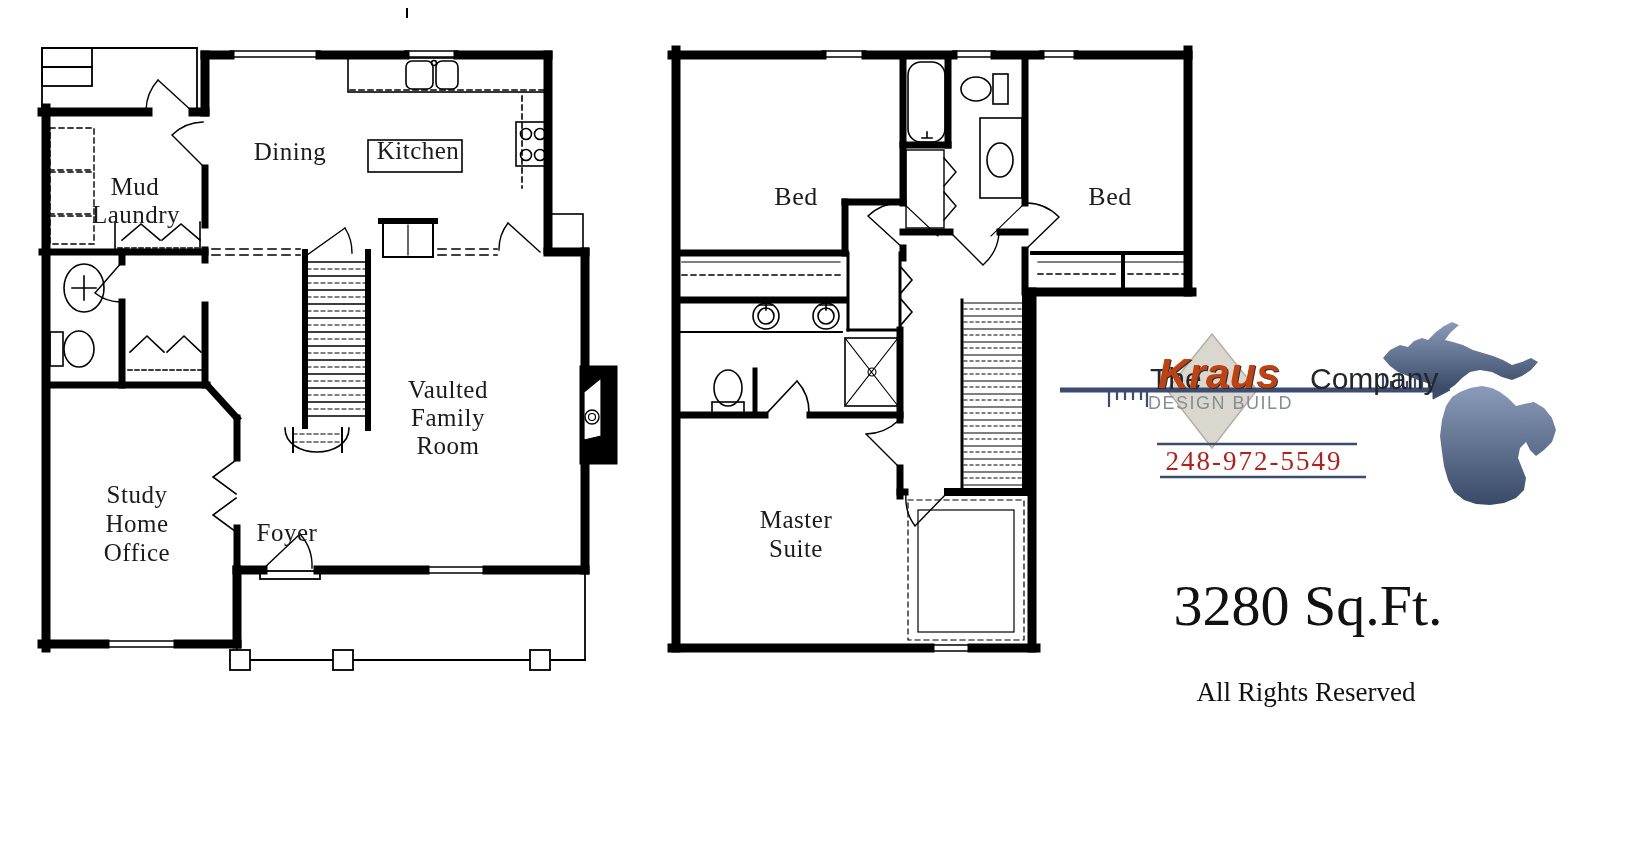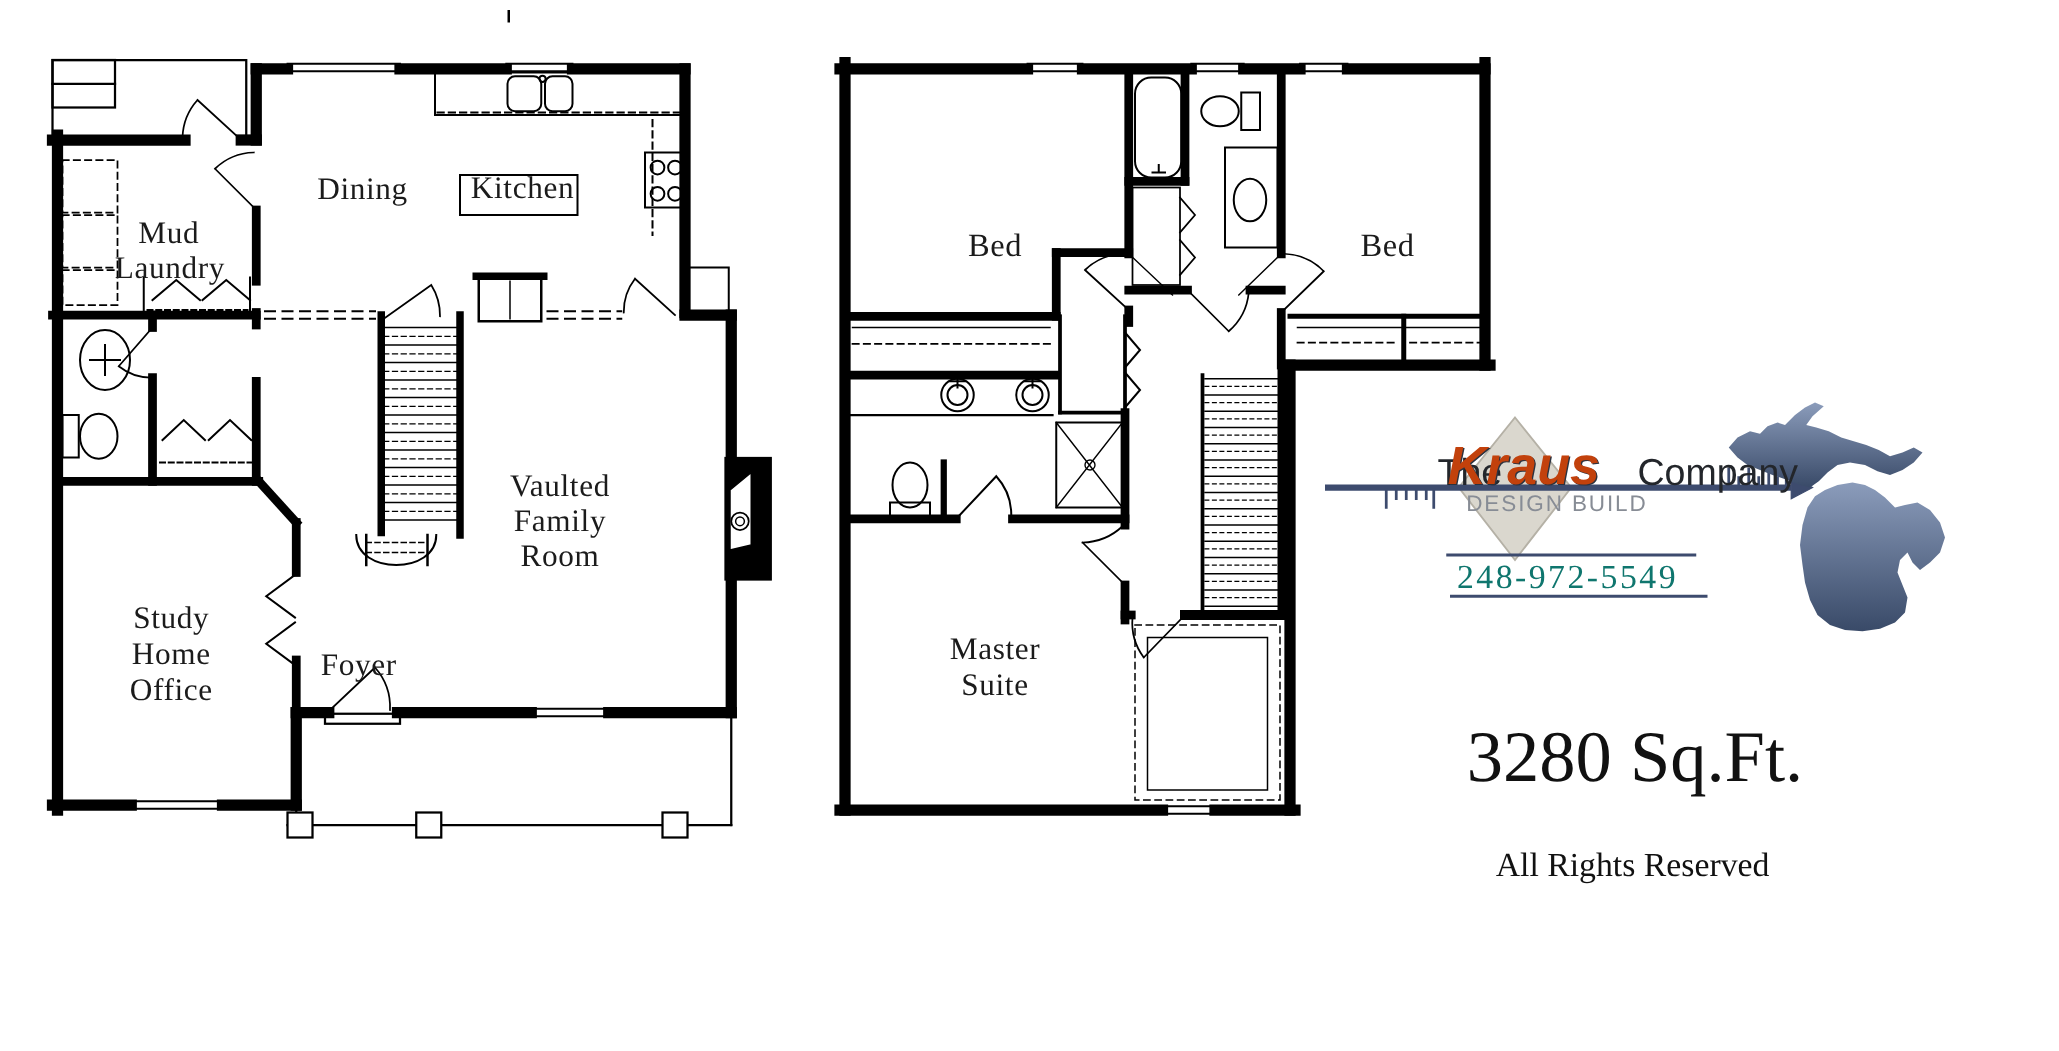--- a/index.html
+++ b/index.html
@@ -8,22 +8,22 @@
   #plan-svg{position:absolute;left:0;top:0;}
   .lbl{position:absolute;transform:translate(-50%,-50%);white-space:nowrap;
        font-size:25px;color:#1b1b1b;letter-spacing:.5px;margin-top:28px;}
   .bedlbl{font-size:26px;}
   .brand-the,.brand-co{position:absolute;font-family:"Liberation Sans",sans-serif;
        font-size:30px;color:#23262b;margin-left:44px;}
   .brand-kraus{position:absolute;font-family:"Liberation Sans",sans-serif;
        font-size:43px;font-weight:bold;font-style:italic;color:#c2410c;
        text-shadow:1px 1px 0 #2b3340;}
   .brand-tag{position:absolute;font-family:"Liberation Sans",sans-serif;
-       font-size:18px;color:#878c95;letter-spacing:1.5px;margin-left:25px;}
-  .brand-phone{position:absolute;transform:translateX(-50%);font-size:27px;color:#0f766e;letter-spacing:2px;}
+       font-size:18px;color:#878c95;letter-spacing:1.5px;}
+  .brand-phone{position:absolute;transform:translateX(-50%);font-size:27px;color:#b91c1c;letter-spacing:2px;}
   .plan-title{position:absolute;transform:translateX(-50%);font-size:58px;color:#111;white-space:nowrap;}
   .copyline{position:absolute;transform:translateX(-50%);font-size:27px;color:#111;white-space:nowrap;}
 </style>
 </head>
 <body>
 
 <div id="canvas">
 
 <svg id="plan-svg" width="1647" height="841" viewBox="0 0 1647 841">
   <defs>

